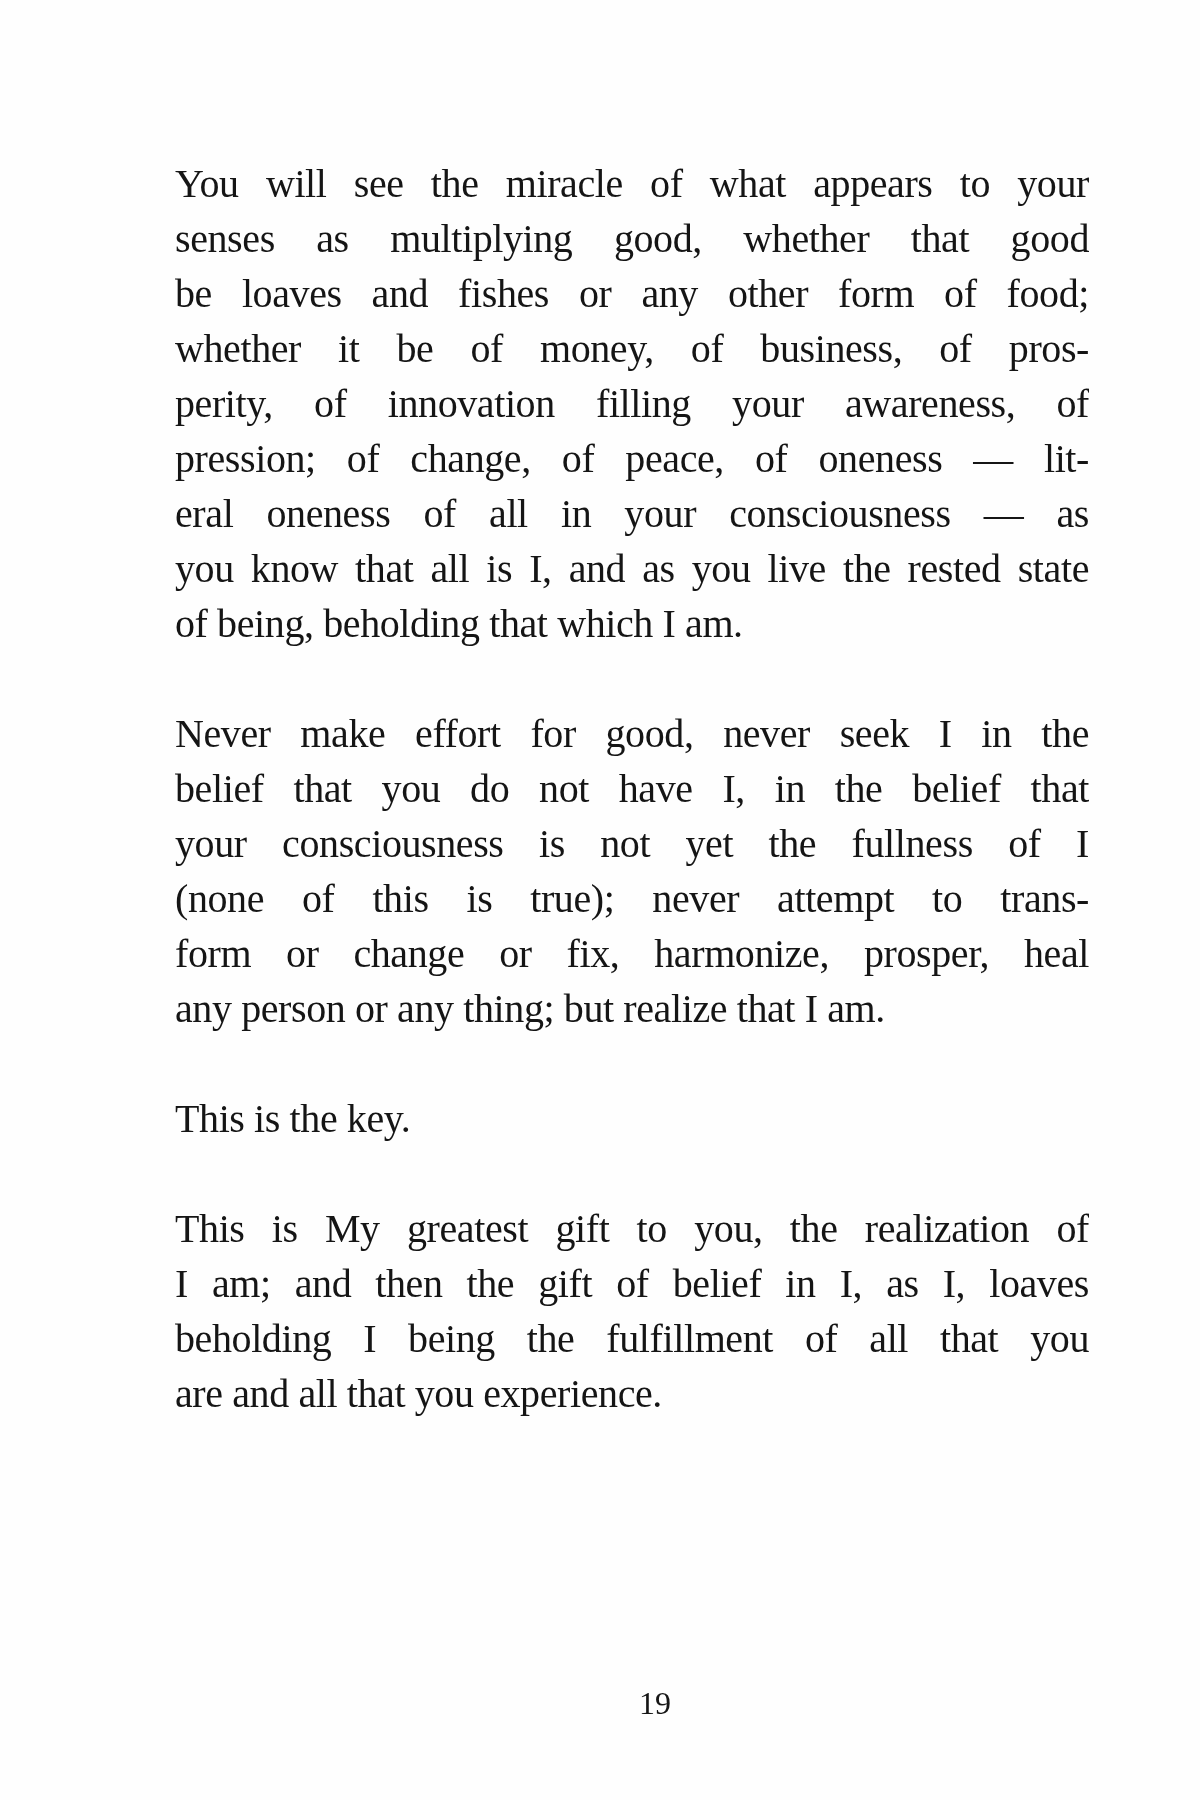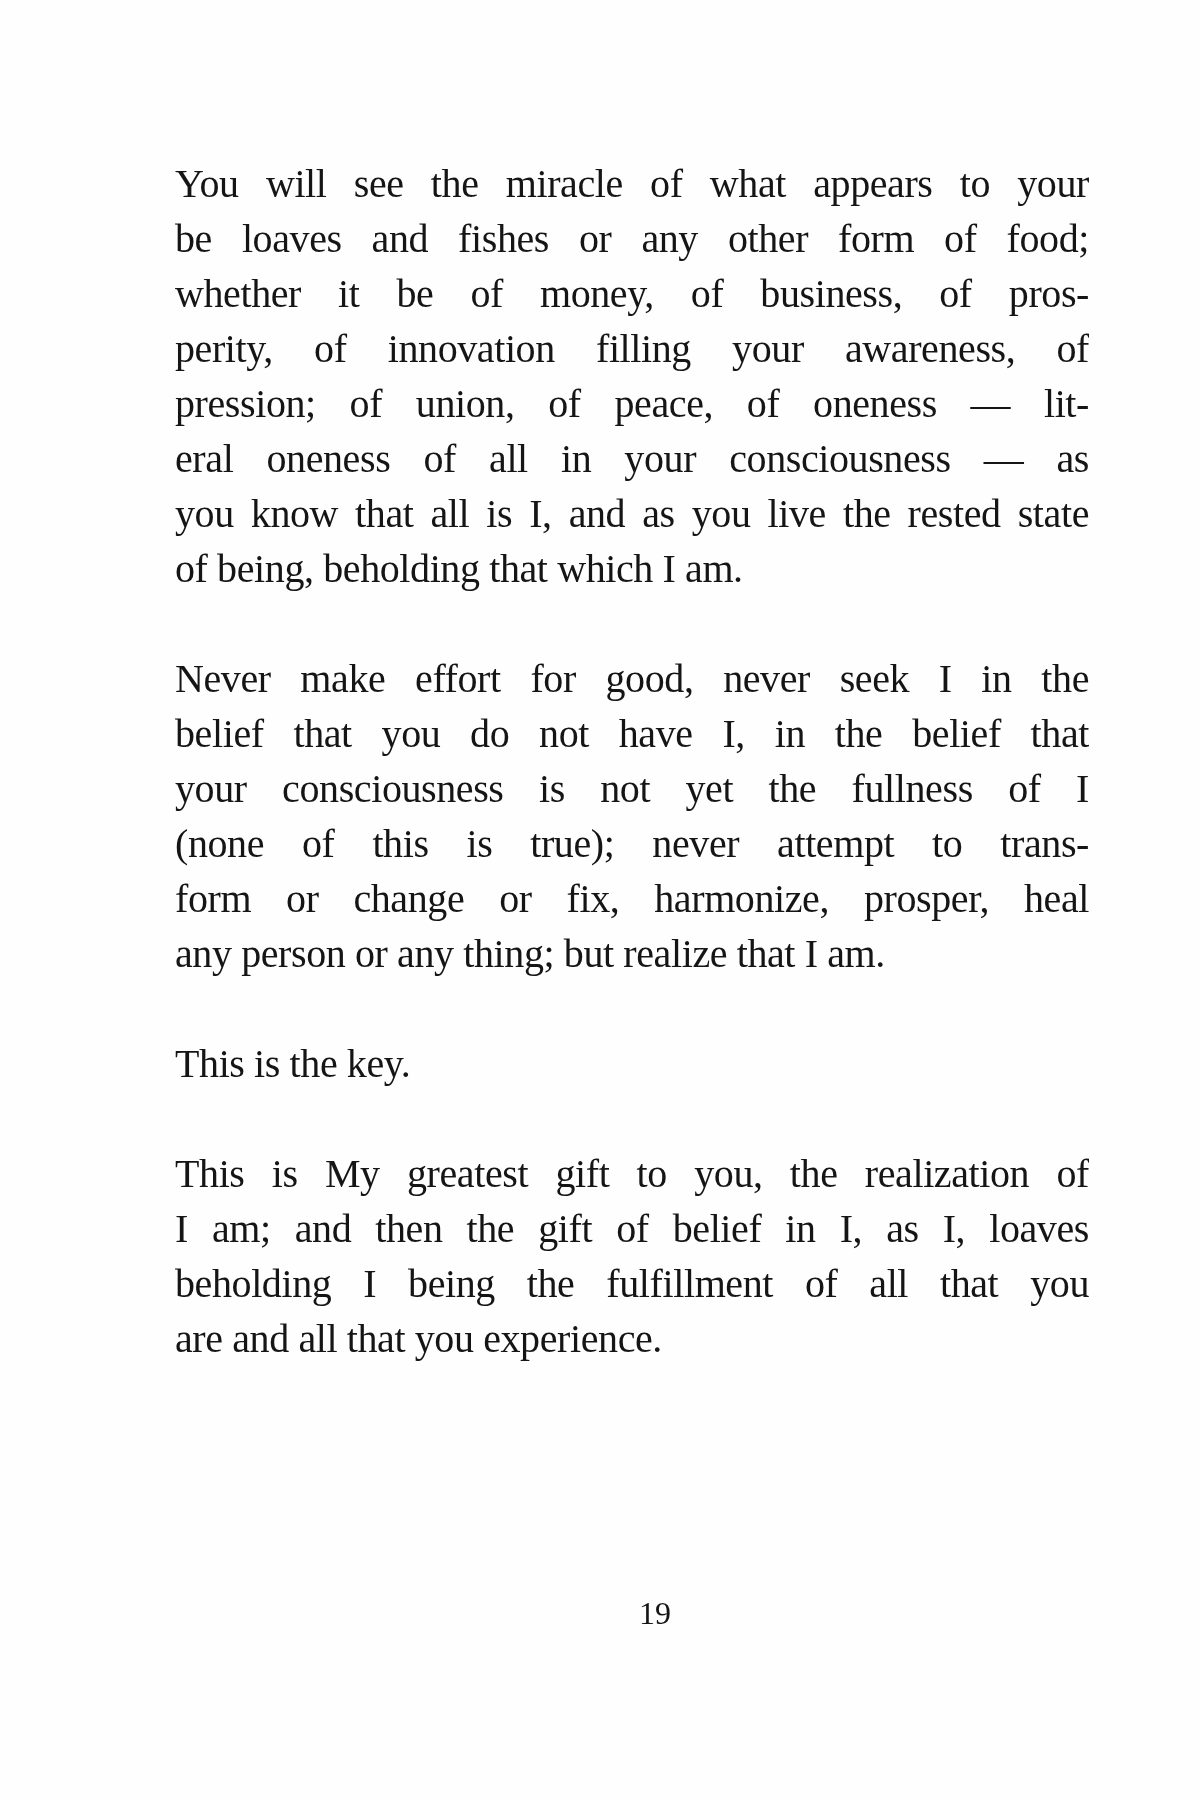--- a/index.html
+++ b/index.html
@@ -27,39 +27,40 @@
     text-align-last: justify;
     text-justify: inter-word;
     height: 55px;
     overflow: hidden;
   }
   .line.last { text-align-last: left; }
   .seg.it { }
   .folio {
     position: absolute;
     left: 198px;
-    top: 1593px;
+    top: 1683px;
     width: 914px;
     text-align: center;
     font-family: "Liberation Serif", "DejaVu Serif", serif;
     font-size: 32px;
     line-height: 40px;
     color: #151515;
   }
 </style>
 </head>
 <body style="background: rgb(254, 254, 254);">
 
 <div class="text-block" style="color: rgb(21, 21, 21);">
     <div class="para">
       <div class="line"><span class="seg">You will see the miracle of what appears to your</span></div>
+      <div class="line"><span class="seg">senses as multiplying good, whether that good</span></div>
       <div class="line"><span class="seg">be loaves and fishes or any other form of food;</span></div>
       <div class="line"><span class="seg">whether it be of money, of business, of pros-</span></div>
       <div class="line"><span class="seg">perity, of innovation filling your awareness, of</span></div>
-      <div class="line"><span class="seg">pression; of union, of peace, of oneness — lit-</span></div>
+      <div class="line"><span class="seg">pression; of change, of peace, of oneness — lit-</span></div>
       <div class="line"><span class="seg">eral oneness of all in your consciousness — </span><span class="seg it">as</span></div>
       <div class="line"><span class="seg it">you know that all is I, and as you live the rested state</span></div>
       <div class="line last"><span class="seg it">of being, beholding that which I am.</span></div>
     </div>
     <div class="para">
       <div class="line"><span class="seg">Never make effort for good, never seek </span><span class="seg it">I</span><span class="seg"> in the</span></div>
       <div class="line"><span class="seg">belief that you do not have </span><span class="seg it">I,</span><span class="seg"> in the belief that</span></div>
       <div class="line"><span class="seg">your consciousness is not yet the fullness of </span><span class="seg it">I</span></div>
       <div class="line"><span class="seg">(none of this is true); never attempt to trans-</span></div>
       <div class="line"><span class="seg">form or change or fix, harmonize, prosper, heal</span></div>

